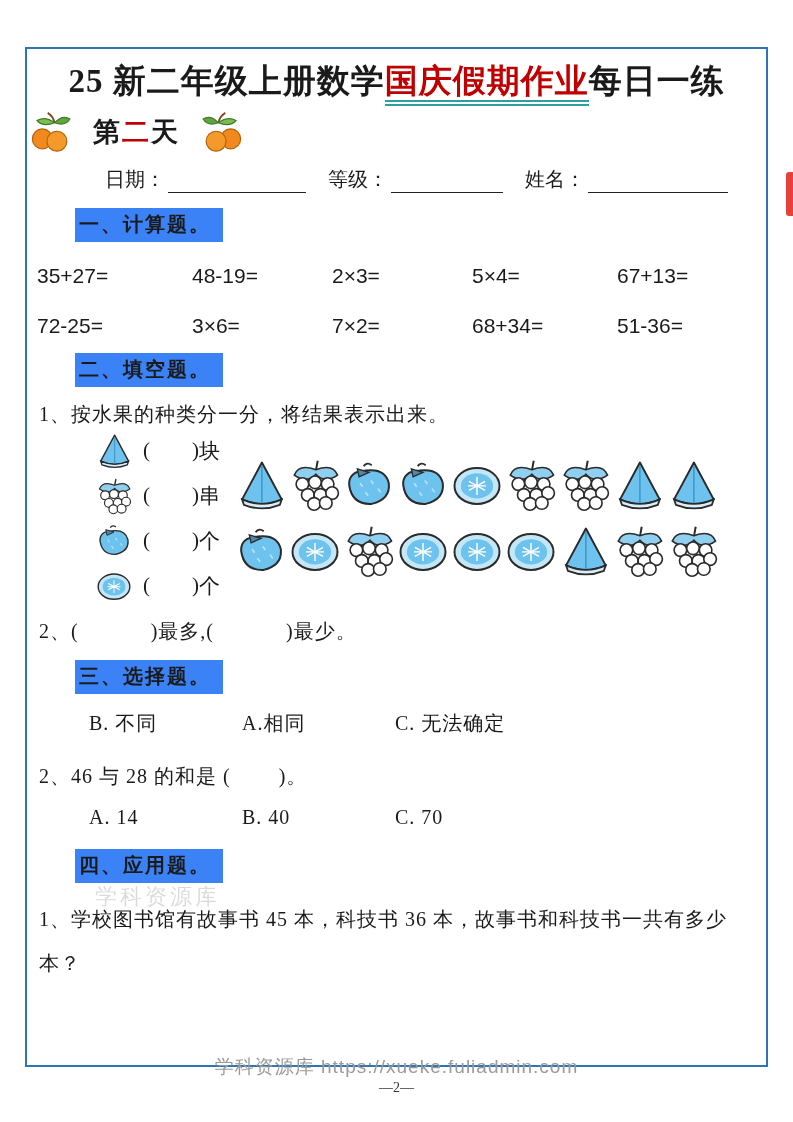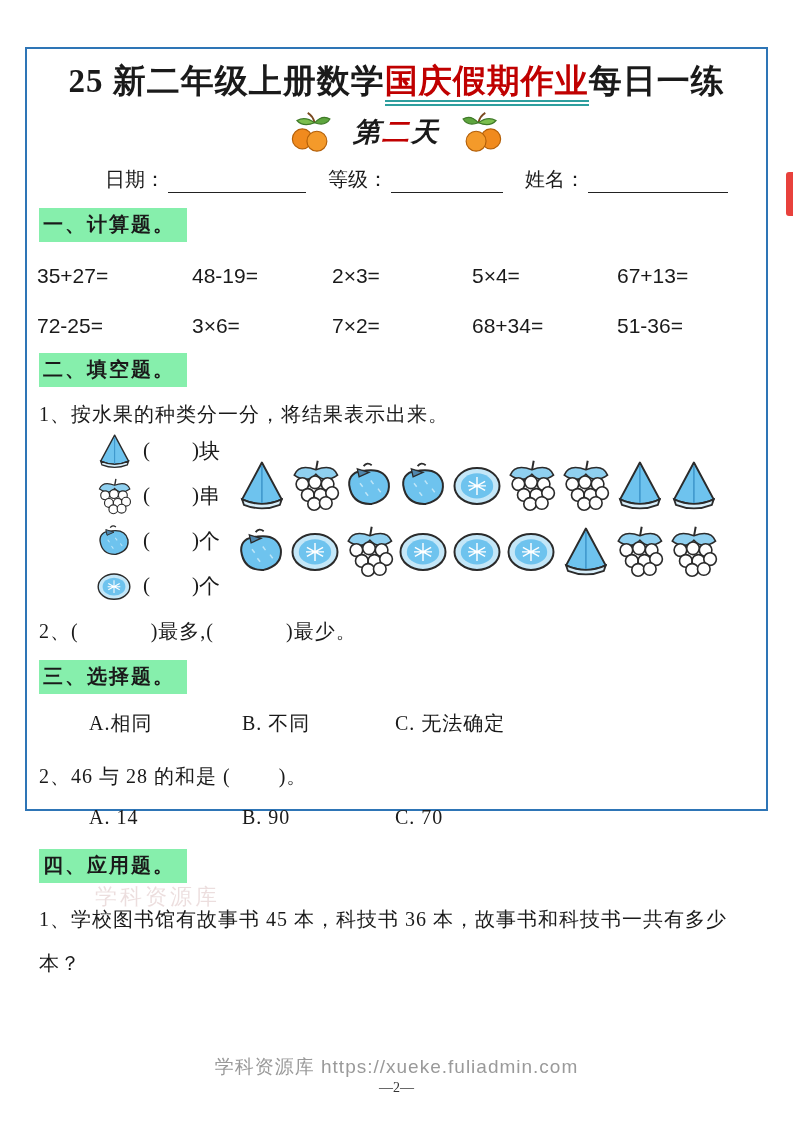--- a/index.html
+++ b/index.html
@@ -1,35 +1,35 @@
 <!DOCTYPE html>
 <html><head>
 <meta charset="utf-8">
 <style>
   html,body{margin:0;padding:0;background:#fff;}
   .page{position:relative;width:793px;height:1122px;background:#ffffff;overflow:hidden;
         font-family:"Liberation Serif","DejaVu Serif",serif;color:#1a1a1a;}
-  .frame{position:absolute;left:25px;top:47px;width:743px;height:764px;
+  .frame{position:absolute;left:25px;top:47px;width:743px;height:1020px;
          border:2.5px solid #2e75b6;box-sizing:border-box;background:#fff;}
   .title{margin:10px 8px 0 8px;text-align:center;font-size:33px;font-weight:700;
          letter-spacing:1px;white-space:nowrap;}
   .red{color:#c00000;}
   .u-double{border-bottom:6px double #2e9e9e;padding-bottom:1px;}
-  .day-row{display:flex;align-items:center;justify-content:center;gap:20px;margin-top:2px;height:52px;font-style:italic;}
+  .day-row{display:flex;align-items:center;gap:20px;margin-top:2px;height:52px;}
   .day-text{font-size:27px;font-weight:700;letter-spacing:2px;}
   .tang{width:46px;height:46px;display:inline-block;}
   .tang svg{width:46px;height:46px;}
   .flip{transform:scaleX(-1);}
   .meta-row{display:flex;margin:8px 0 0 78px;font-size:20px;align-items:flex-end;}
   .meta-item{display:flex;align-items:flex-end;margin-right:22px;}
   .blank-line{display:inline-block;border-bottom:1.5px solid #222;height:22px;margin-left:3px;}
   .bl-date{width:138px;}.bl-name{width:140px;}.bl-grade{width:112px;}
   .section-row{margin:15px 0 0 12px;}
-  .section-title{display:inline-block;background:#86efac;font-size:20px;font-weight:700;
-                 padding:3px 12px 4px 4px;letter-spacing:2px;}
+  .section-title{display:inline-block;background:#3b82f6;font-size:20px;font-weight:700;
+                 padding:3px 12px 4px 4px;letter-spacing:2px;margin-left:36px;}
   .calc-grid{display:grid;grid-template-columns:155px 140px 140px 145px auto;
              row-gap:26px;margin:22px 0 0 10px;font-size:21px;
              font-family:"Liberation Sans","DejaVu Sans",sans-serif;}
   .q-text{font-size:20px;margin:14px 0 0 12px;letter-spacing:1px;}
   .pre{white-space:pre-wrap;}
   .fill-layout{display:flex;align-items:center;margin:4px 0 0 10px;}
   .legend{display:flex;flex-direction:column;gap:8px;margin-left:58px;font-size:21px;}
   .legend-item{display:flex;align-items:center;height:37px;}
   .legend-item .icon{width:38px;height:38px;margin-right:10px;flex:0 0 38px;}
   .legend-item .icon svg{width:38px;height:38px;}
@@ -41,21 +41,21 @@
   .options{display:flex;margin:16px 0 0 62px;font-size:20px;letter-spacing:1px;}
   .opt{min-width:153px;}
   .opt:last-child{min-width:0;}
   .q-gap{margin-top:26px;}
   .apply{line-height:44px;margin-right:14px;}
   .footer{position:absolute;left:0;right:0;top:1054px;text-align:center;color:#9a9a9a;
           font-size:19px;font-family:"Liberation Sans","DejaVu Sans",sans-serif;
           letter-spacing:1px;z-index:3;}
   .page-num{position:absolute;left:0;right:0;top:1080px;text-align:center;font-size:14px;
             color:#333;z-index:3;}
-  .ghost{position:absolute;left:95px;top:882px;font-size:22px;color:#7f1d1d;opacity:.14;
+  .ghost{position:absolute;left:95px;top:882px;font-size:22px;color:#000000;opacity:.14;
          letter-spacing:3px;z-index:0;}
   .edge-marker{position:absolute;right:0;top:172px;width:7px;height:44px;background:#e8413c;
                border-radius:3px 0 0 3px;z-index:4;}
 </style>
 </head>
 <body>
 
 <div class="page">
   <div class="frame">
 
@@ -336,28 +336,28 @@
                 </g>
               </svg></span>
           </div>
         </div>
     </div>
 
     <p class="q-text pre">2、(            )最多,(            )最少。</p>
 
     <div class="section-row"><span class="section-title">三、选择题。</span></div>
     <div class="options" id="options-q1">
+        <span class="opt">B. 不同</span>
         <span class="opt">A.相同</span>
-        <span class="opt">B. 不同</span>
         <span class="opt">C. 无法确定</span>
       </div>
     <p class="q-text pre q-gap">2、46 与 28 的和是 (        )。</p>
     <div class="options" id="options-q2">
         <span class="opt">A. 14</span>
-        <span class="opt">B. 90</span>
+        <span class="opt">B. 40</span>
         <span class="opt">C. 70</span>
       </div>
 
     <div class="section-row" style="margin-top:20px;"><span class="section-title">四、应用题。</span></div>
     <p class="q-text apply">1、学校图书馆有故事书 45 本，科技书 36 本，故事书和科技书一共有多少本？</p>
 
   </div>
 
   <div class="ghost">学科资源库</div>
   <div class="footer">学科资源库 https://xueke.fuliadmin.com</div>

